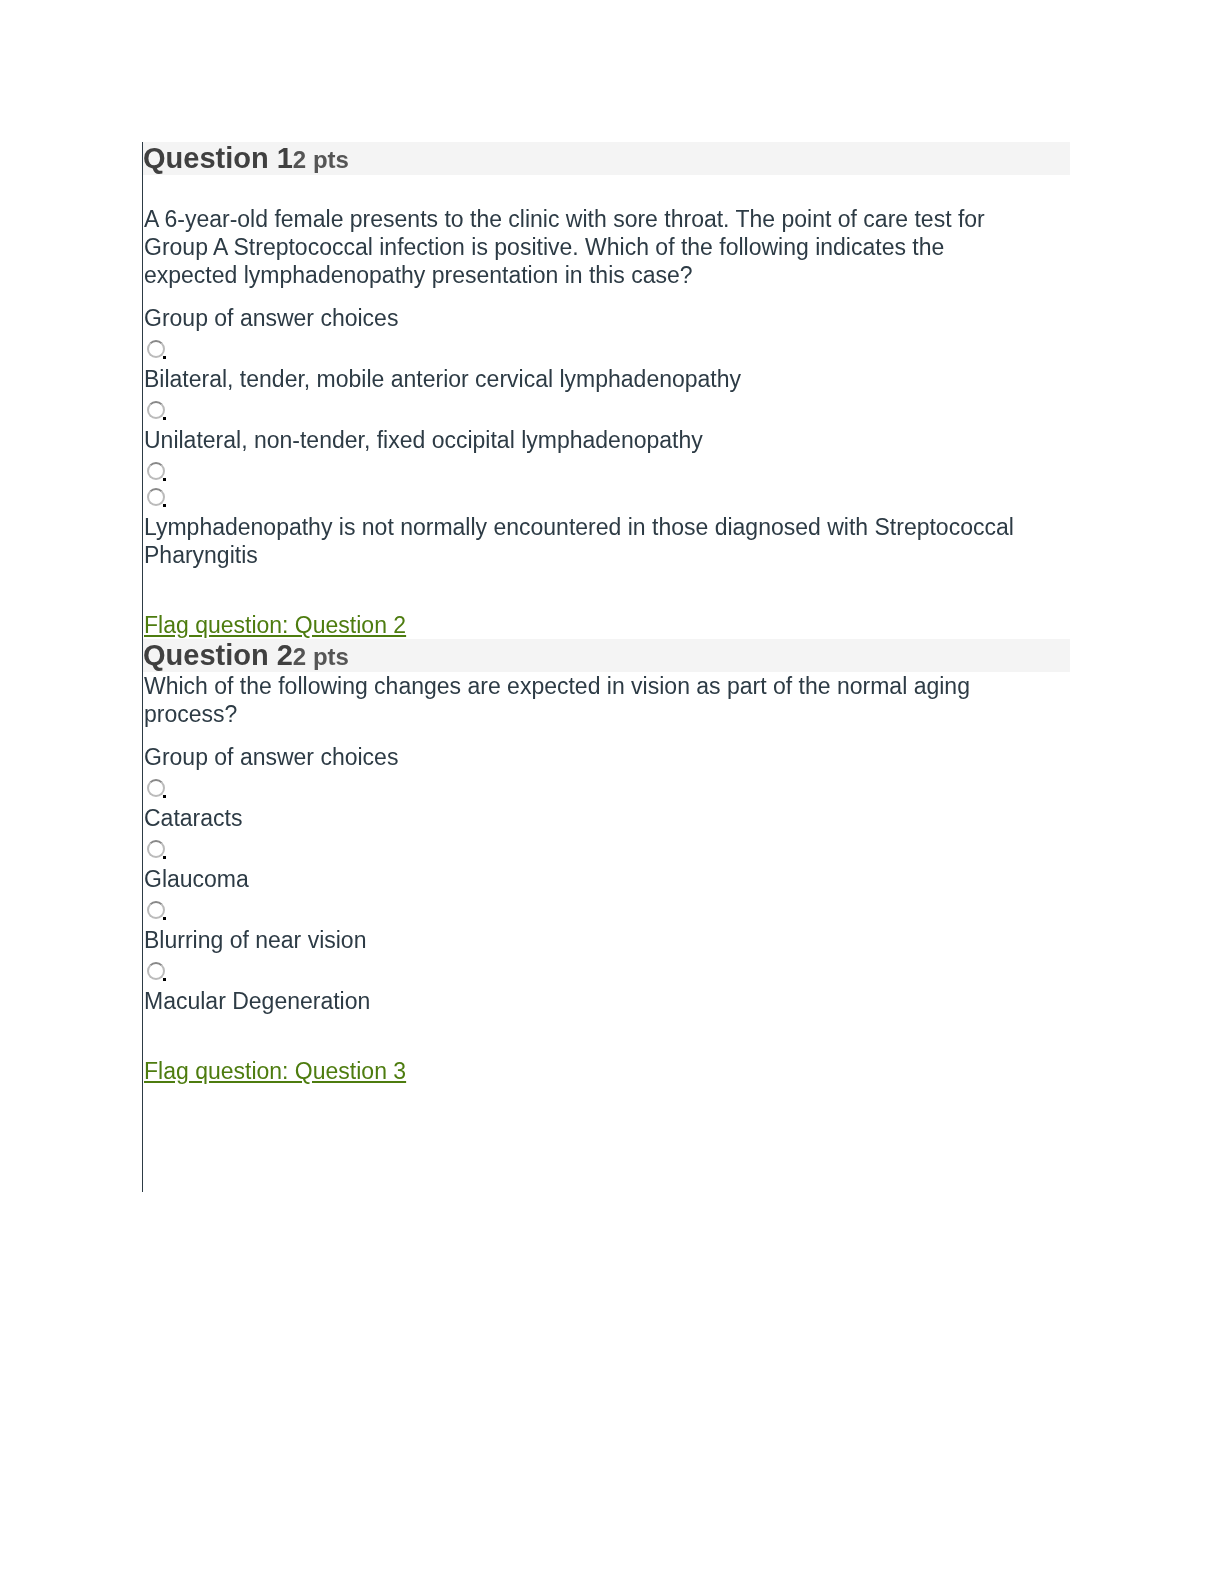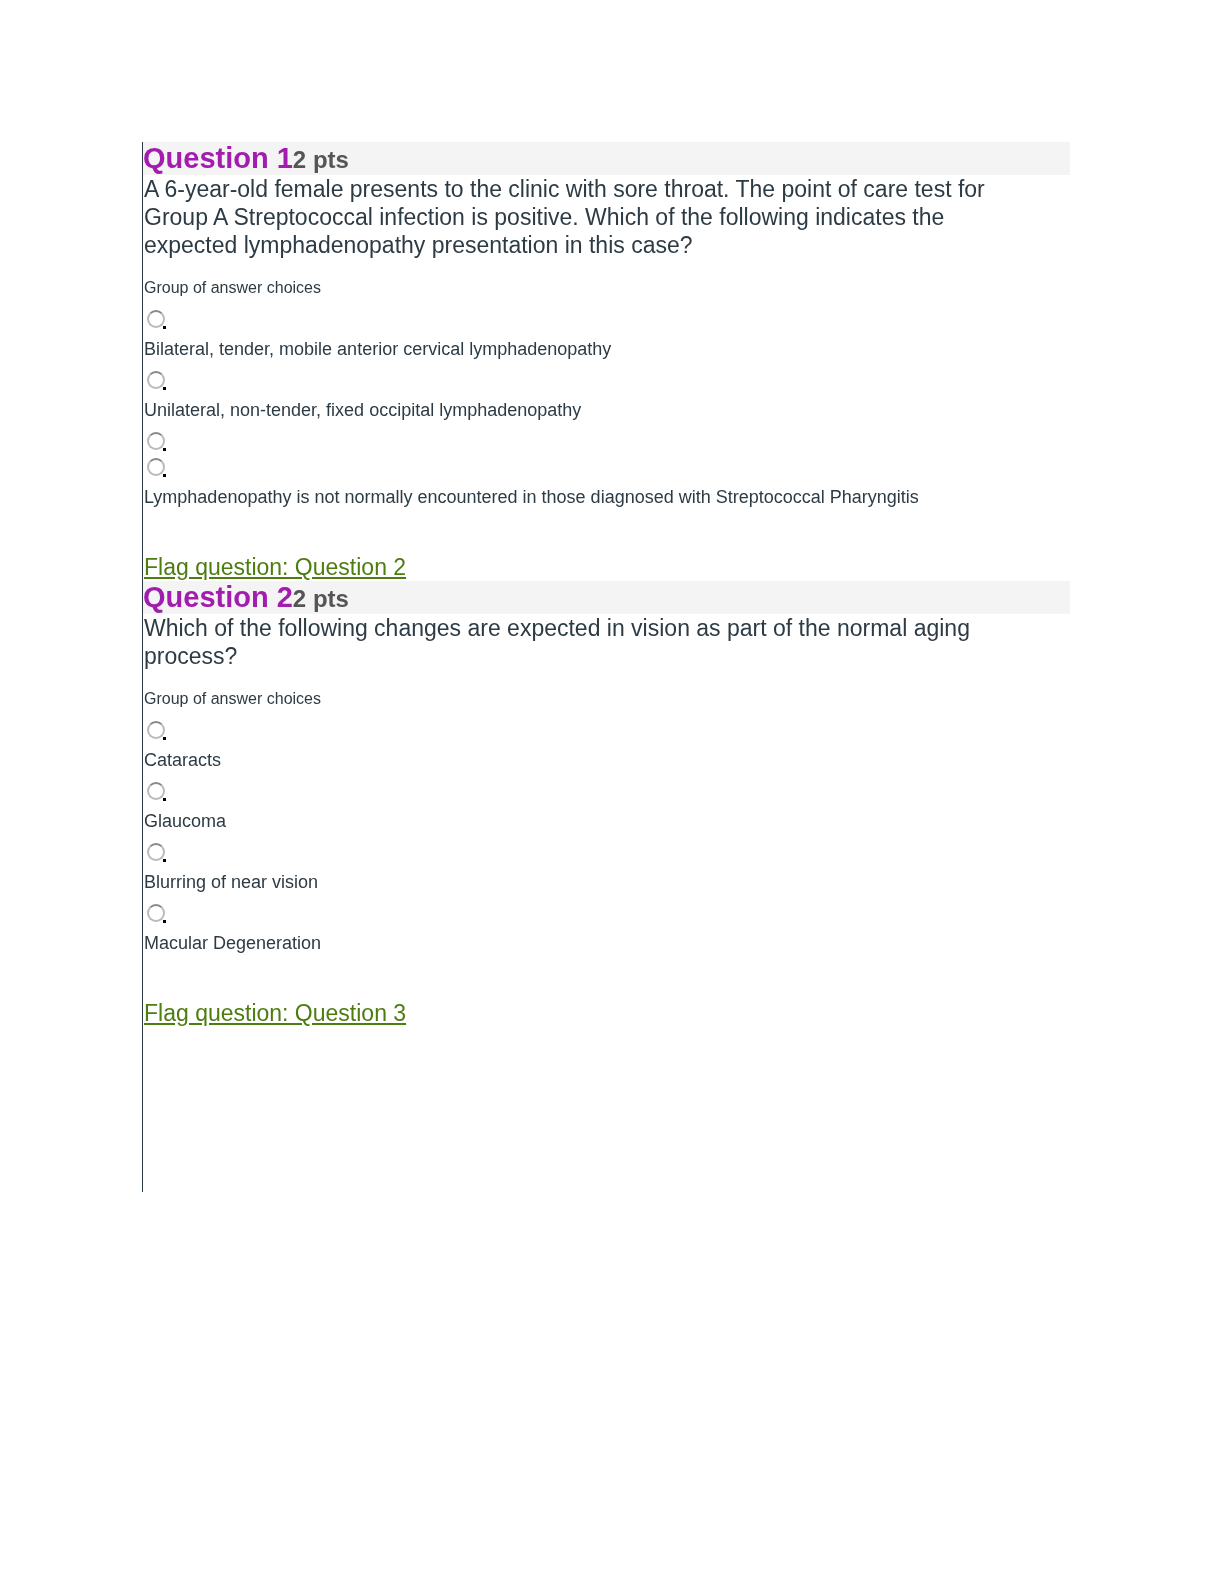--- a/index.html
+++ b/index.html
@@ -1,34 +1,34 @@
 <!DOCTYPE html>
 <html><head>
 <meta charset="utf-8">
 <style>
   html, body { margin:0; padding:0; background:#ffffff; }
   body { width:1224px; height:1584px; position:relative; font-family:"Liberation Sans", sans-serif; color:#2d3b45; }
   .wrap { position:absolute; left:142px; top:142px; width:927px; border-left:1px solid #2d3b45; height:1050px; }
   .qhead { background:#f4f4f4; height:33px; line-height:33px; margin:0; }
-  .qtitle { font-size:29px; font-weight:bold; color:#a21caf; }
+  .qtitle { font-size:29px; font-weight:bold; color:#404040; }
   .qpts { font-size:24px; font-weight:bold; color:#555555; }
   .qtext { font-size:23px; line-height:28px; margin:0; padding:0 0 0 1px; }
-  .group { font-size:16px; line-height:28px; margin-top:15px; padding-left:1px; }
+  .group { font-size:23px; line-height:28px; margin-top:15px; padding-left:1px; }
   .radio { width:14px; height:14px; margin:8px 0 7px 4px; border-radius:50%; border:2px solid #bbbbbb; border-top-color:#888; position:relative; }
   .radio::after { content:""; position:absolute; right:-3px; bottom:-3px; width:3px; height:3px; background:#000; }
-  .ans { font-size:18px; line-height:28px; padding-left:1px; }
+  .ans { font-size:23px; line-height:28px; padding-left:1px; }
   .flag { display:block; font-size:23px; line-height:28px; color:#4d7c0f; text-decoration:underline; padding-left:1px; }
 </style>
 </head>
 <body>
 
 <div class="wrap">
 
   <div class="qhead"><span class="qtitle">Question 1</span><span class="qpts">2 pts</span></div>
-  <p class="qtext" style="width:900px;">A 6-year-old female presents to the clinic with sore throat. The point of care test for Group A Streptococcal infection is positive. Which of the following indicates the expected lymphadenopathy presentation in this case?</p>
+  <p class="qtext" style="width:900px;margin-top:30px;">A 6-year-old female presents to the clinic with sore throat. The point of care test for Group A Streptococcal infection is positive. Which of the following indicates the expected lymphadenopathy presentation in this case?</p>
   <div class="group">Group of answer choices</div>
   <div class="radio"></div>
   <div class="ans">Bilateral, tender, mobile anterior cervical lymphadenopathy</div>
   <div class="radio"></div>
   <div class="ans">Unilateral, non-tender, fixed occipital lymphadenopathy</div>
   <div class="radio"></div>
   <div class="radio"></div>
   <div class="ans" style="width:910px;">Lymphadenopathy is not normally encountered in those diagnosed with Streptococcal Pharyngitis</div>
 
   <div style="height:42px"></div>

